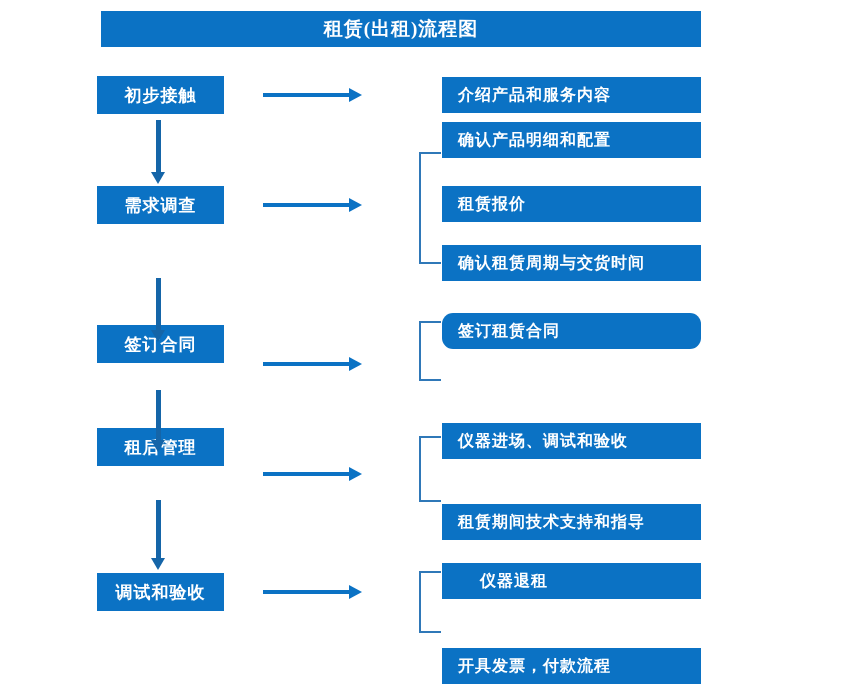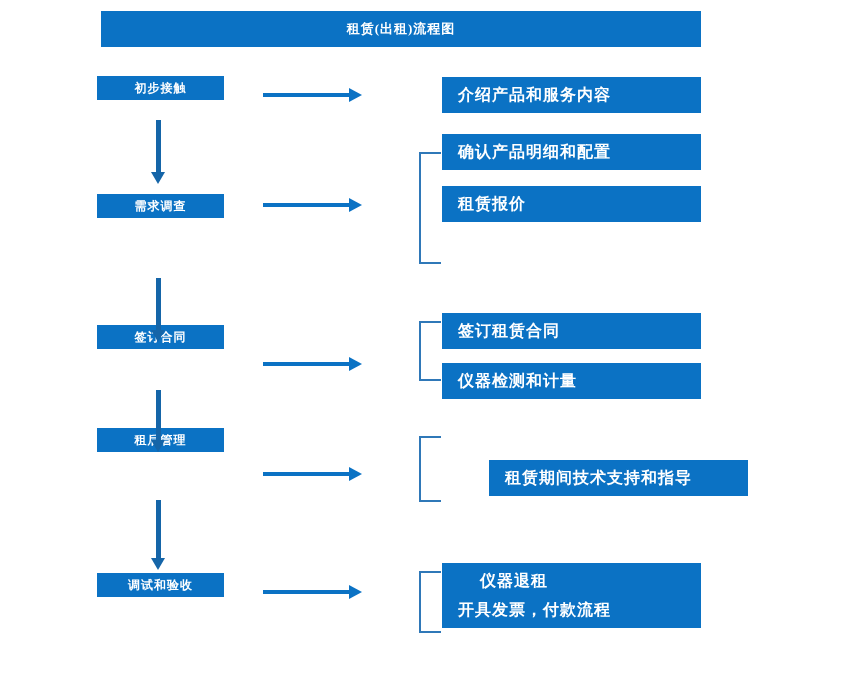--- a/index.html
+++ b/index.html
@@ -11,30 +11,30 @@
     position:relative;
   }
   #canvas{position:absolute;left:0;top:0;width:844px;height:688px;}
 
   .title-bar{
     position:absolute;
     left:101px;top:11px;width:600px;height:36px;
     background:#0b72c4;
     color:#ffffff;
     display:flex;align-items:center;justify-content:center;
-    font-size:13px;font-weight:bold;letter-spacing:1px;
+    font-size:19px;font-weight:bold;letter-spacing:1px;
   }
 
   .stage-box{
     position:absolute;
-    left:97px;width:127px;height:24px;
+    left:97px;width:127px;height:38px;
     background:#0b72c4;
     color:#ffffff;
     display:flex;align-items:center;justify-content:center;
-    font-size:12px;font-weight:bold;letter-spacing:1px;
+    font-size:17px;font-weight:bold;letter-spacing:1px;
   }
 
   .detail-box{
     position:absolute;
     left:442px;width:259px;height:36px;
     background:#0b72c4;
     color:#ffffff;
     display:flex;align-items:center;
     padding-left:16px;
     box-sizing:border-box;
@@ -86,21 +86,21 @@
   }
 </style>
 </head>
 <body>
 
 <div id="canvas">
 
   <div class="title-bar">租赁(出租)流程图</div>
 
   <div class="stage-box" style="top:76px;">初步接触</div>
-  <div class="stage-box" style="top:194px;">需求调查</div>
+  <div class="stage-box" style="top:186px;">需求调查</div>
   <div class="stage-box" style="top:325px;">签订合同</div>
   <div class="stage-box" style="top:428px;">租后管理</div>
   <div class="stage-box" style="top:573px;">调试和验收</div>
 
   <div class="v-arrow" style="top:120px;height:64px;">
     <div class="shaft" style="height:52px;"></div>
     <div class="head" style="top:52px;"></div>
   </div>
   <div class="v-arrow" style="top:278px;height:64px;">
     <div class="shaft" style="height:52px;"></div>
@@ -136,24 +136,25 @@
     <div class="head"></div>
   </div>
 
   <div class="bracket" style="top:152px;height:112px;"></div>
   <div class="bracket" style="top:321px;height:60px;"></div>
   <div class="bracket" style="top:436px;height:66px;"></div>
   <div class="bracket" style="top:571px;height:62px;"></div>
 
   <div class="detail-box" style="top:77px;">介绍产品和服务内容</div>
 
-  <div class="detail-box" style="top:134px;font-family:Liberation Mono, monospace;">确认产品明细和配置</div>
+  <div class="detail-box" style="top:122px;font-family:Liberation Mono, monospace;">确认产品明细和配置</div>
   <div class="detail-box" style="top:186px;">租赁报价</div>
+  <div class="detail-box" style="top:245px;">确认租赁周期与交货时间</div>
 
-  <div class="detail-box" style="top:313px;">签订租赁合同</div>
-  <div class="detail-box" style="top:363px;">仪器检测和计量</div>
+  <div class="detail-box" style="top:313px;border-radius:11px;">签订租赁合同</div>
 
-  <div class="detail-box" style="top:460px;margin-left:47px;">租赁期间技术支持和指导</div>
+  <div class="detail-box" style="top:423px;">仪器进场、调试和验收</div>
+  <div class="detail-box" style="top:504px;">租赁期间技术支持和指导</div>
 
   <div class="detail-box" style="top:563px;padding-left:38px;">仪器退租</div>
-  <div class="detail-box" style="top:592px;">开具发票，付款流程</div>
+  <div class="detail-box" style="top:648px;">开具发票，付款流程</div>
 
 </div>
 
 </body></html>

